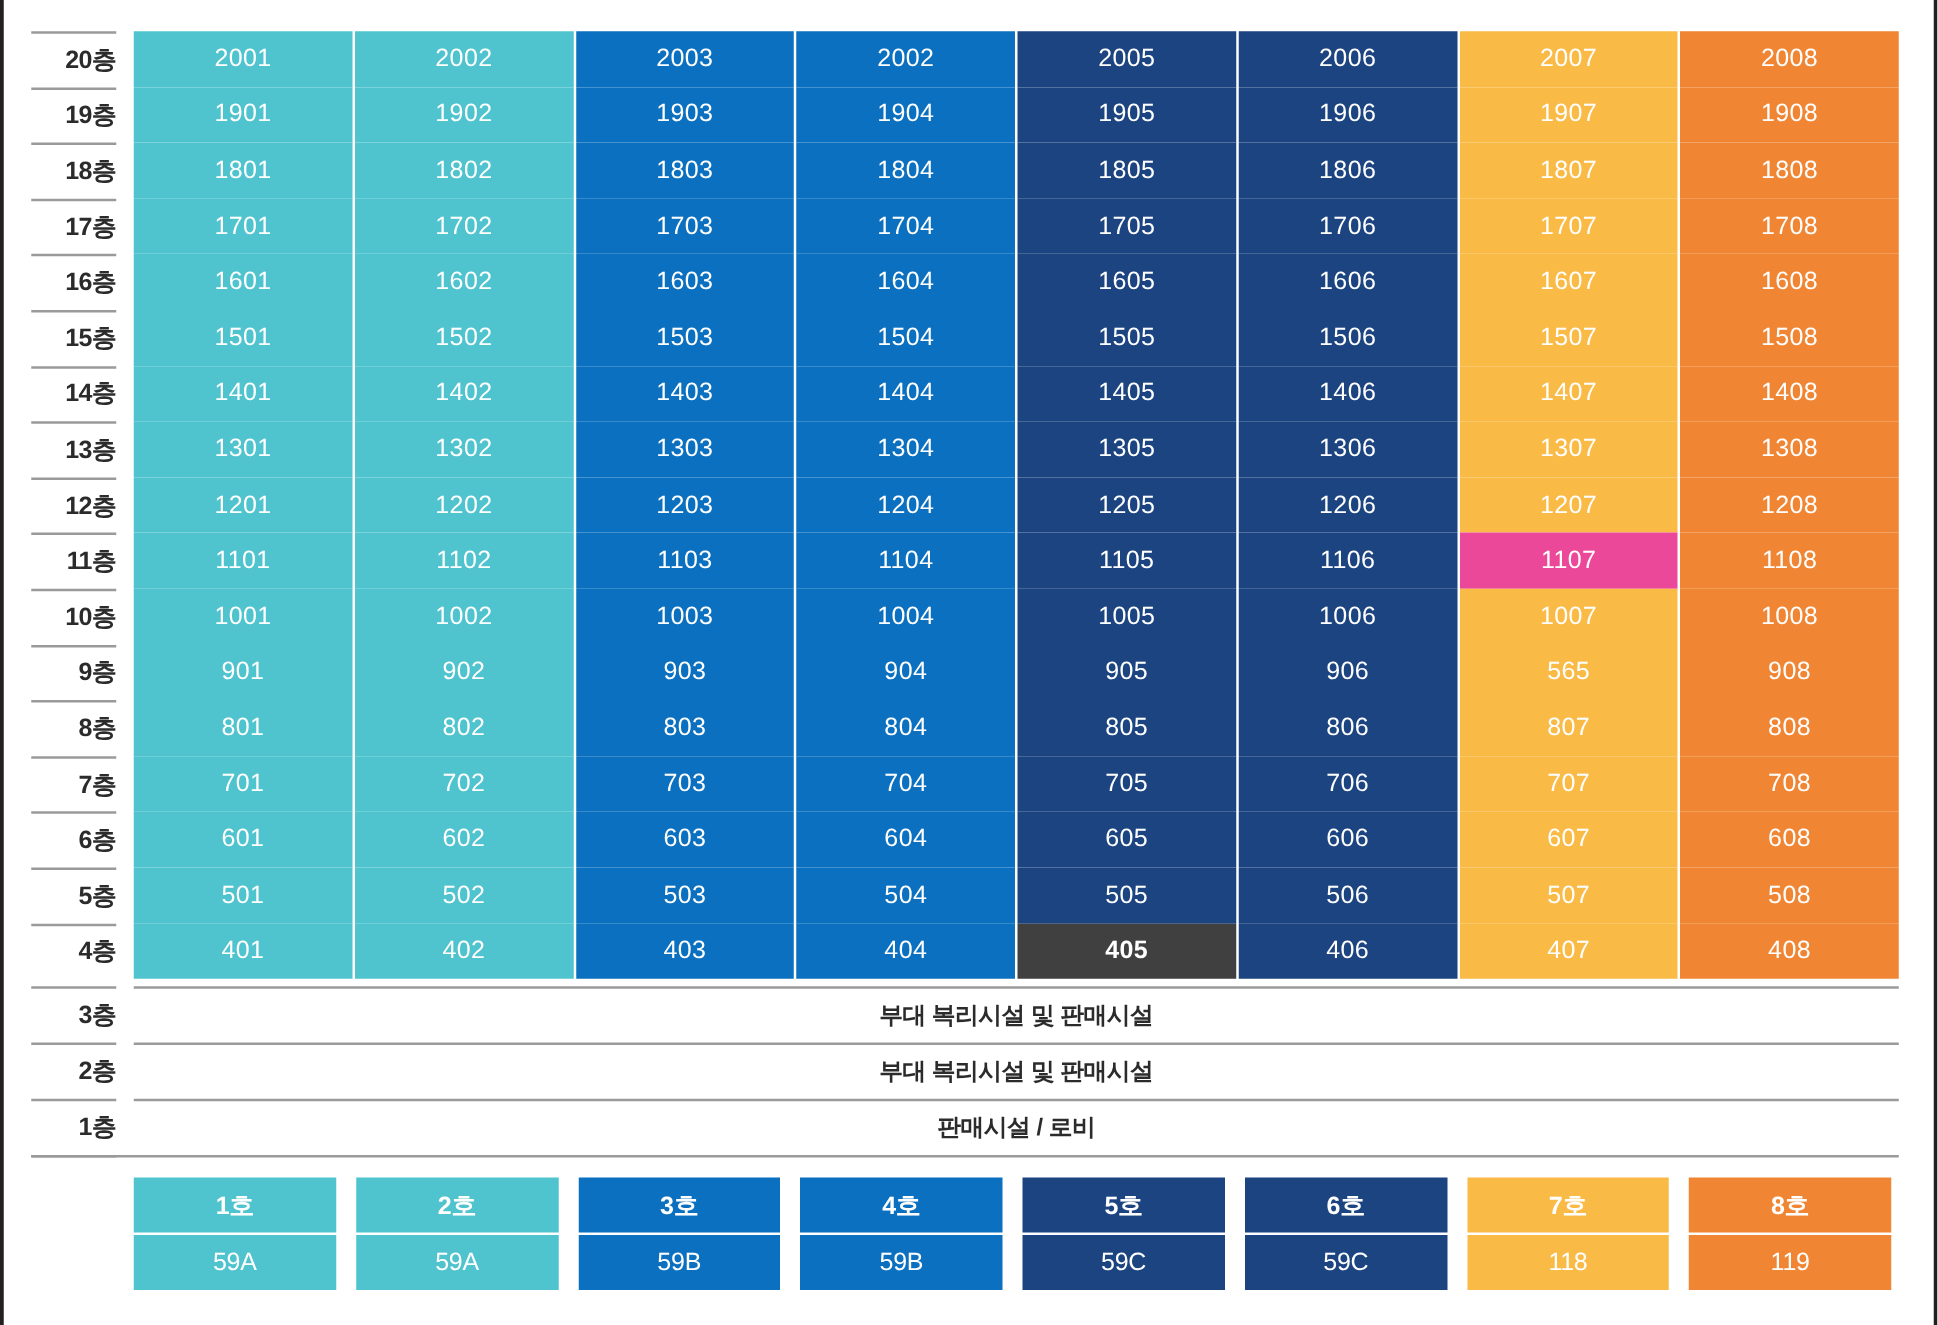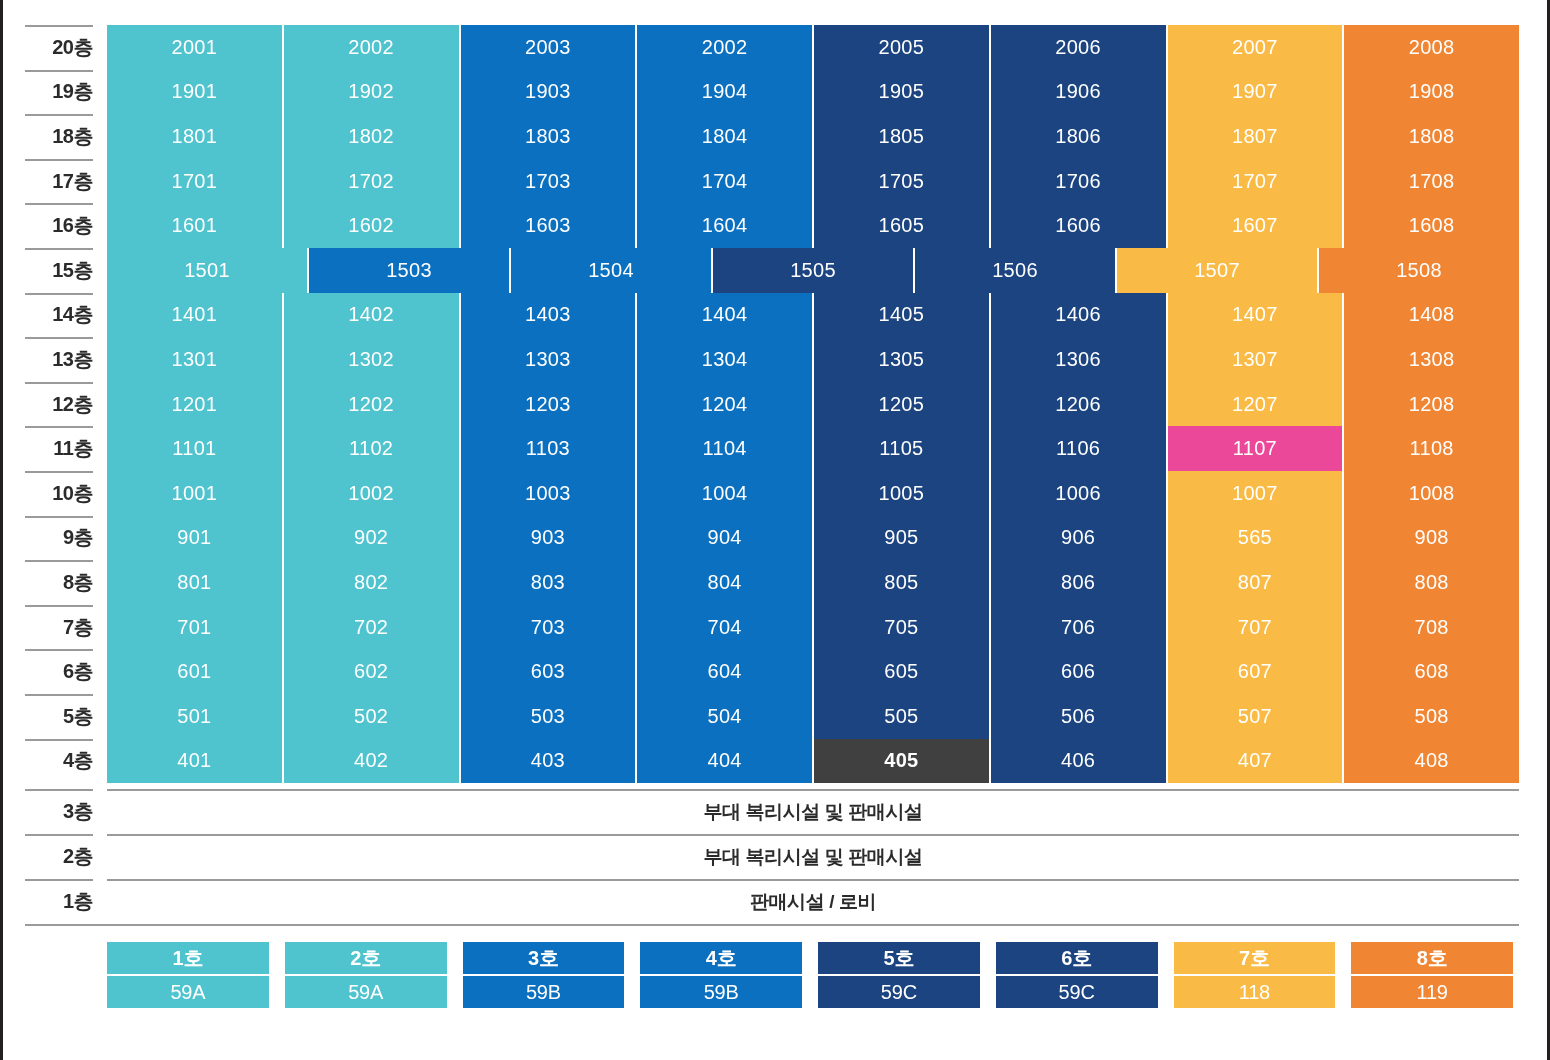--- a/index.html
+++ b/index.html
@@ -132,21 +132,21 @@
   
   #legend {
     position: absolute;
     left: 104px;
     top: 942px;
     right: 34px;
   }
   .legend-row {
     display: flex;
     gap: 16px;
-    height: 32px;
+    height: 44px;
   }
   .legend-row.spaced { margin-top: 2px; }
   .legend-cell {
     flex: 1 1 0;
     display: flex;
     align-items: center;
     justify-content: center;
     color: #ffffff;
     font-size: 20px;
     letter-spacing: -0.2px;
@@ -223,20 +223,21 @@
           <div class="unit" style="background: rgb(27, 68, 128);">1605</div>
           <div class="unit" style="background: rgb(27, 68, 128);">1606</div>
           <div class="unit" style="background: rgb(250, 186, 70);">1607</div>
           <div class="unit" style="background: rgb(240, 134, 51);">1608</div>
         </div>
       </div>
       <div class="floor-row">
         <div class="floor-label">15층</div>
         <div class="units">
           <div class="unit" style="background: rgb(79, 195, 206);">1501</div>
+          <div class="unit" style="background: rgb(79, 195, 206);">1502</div>
           <div class="unit" style="background: rgb(11, 112, 191);">1503</div>
           <div class="unit" style="background: rgb(11, 112, 191);">1504</div>
           <div class="unit" style="background: rgb(27, 68, 128);">1505</div>
           <div class="unit" style="background: rgb(27, 68, 128);">1506</div>
           <div class="unit" style="background: rgb(250, 186, 70);">1507</div>
           <div class="unit" style="background: rgb(240, 134, 51);">1508</div>
         </div>
       </div>
       <div class="floor-row">
         <div class="floor-label">14층</div>

